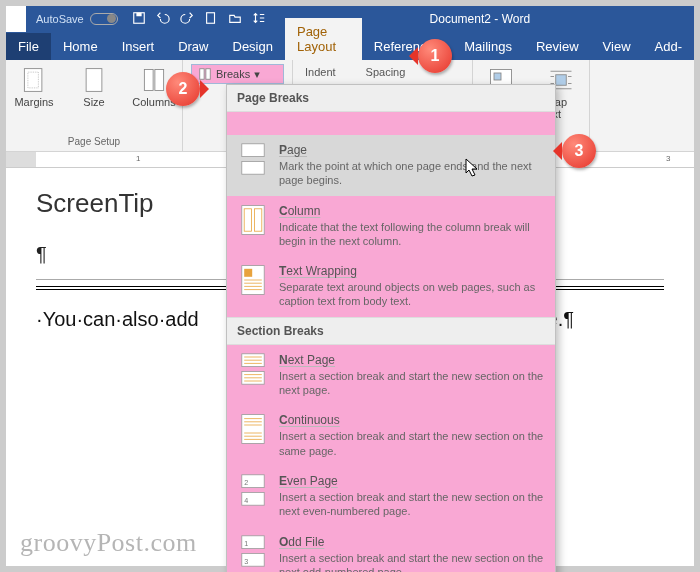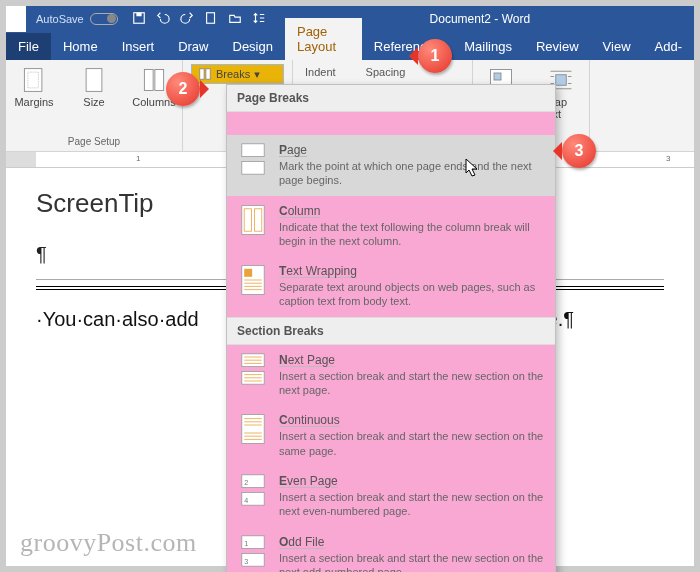--- a/index.html
+++ b/index.html
@@ -23,21 +23,21 @@
 
 
 .ribbon { background: #f3f3f3; border-bottom: 1px solid #d4d4d4; height: 92px; display: flex; position: relative; }
 .group { border-right: 1px solid #d4d4d4; padding: 4px 8px 2px 8px; display: flex; flex-direction: column; justify-content: space-between; }
 .group-ctrls { display: flex; gap: 20px; align-items: flex-start; }
 .big-btn { width: 40px; display: flex; flex-direction: column; align-items: center; font-size: 11px; color: #444; padding: 2px 0; gap: 2px; }
 .big-btn svg { width: 28px; height: 28px; }
 .group-label { font-size: 10px; color: #666; text-align: center; padding: 2px 0; }
 .small-row { display: flex; align-items: center; font-size: 11px; color: #444; gap: 4px; padding: 2px 0; }
 .small-row svg { width: 14px; height: 14px; }
-.small-row.breaks { border: 1px solid #a0b8d8; background: #eab308; padding: 2px 6px; }
+.small-row.breaks { border: 1px solid #a0b8d8; background: #f9a8d4; padding: 2px 6px; }
 .indent-spacing { width: 180px; }
 .label-cell { font-size: 11px; color: #555; display: flex; align-items: center; gap: 4px; }
 .spin { display: flex; align-items: center; gap: 2px; }
 .spin input { width: 40px; font-size: 10px; border: 1px solid #aaa; padding: 1px 2px; text-align: right; background: #fff; }
 .spin .arrows { display: flex; flex-direction: column; font-size: 6px; line-height: 5px; color: #666; }
 
 
 .ruler { height: 16px; background: #fff; border-bottom: 1px solid #ccc; display: flex; align-items: center; font-size: 9px; color: #666; position: relative; }
 .ruler .shade { background: #ddd; height: 100%; width: 30px; }
 .ruler .tick { position: absolute; top: 2px; font-size: 8px; }

